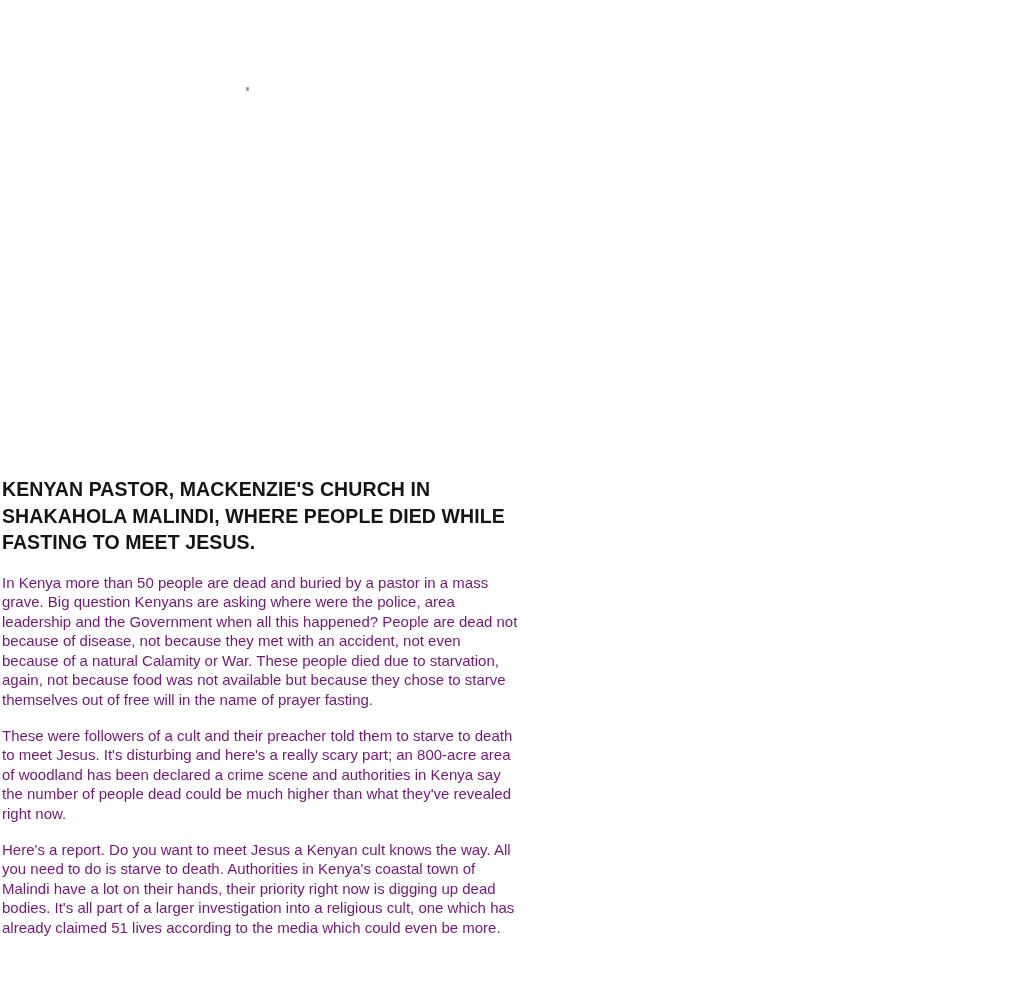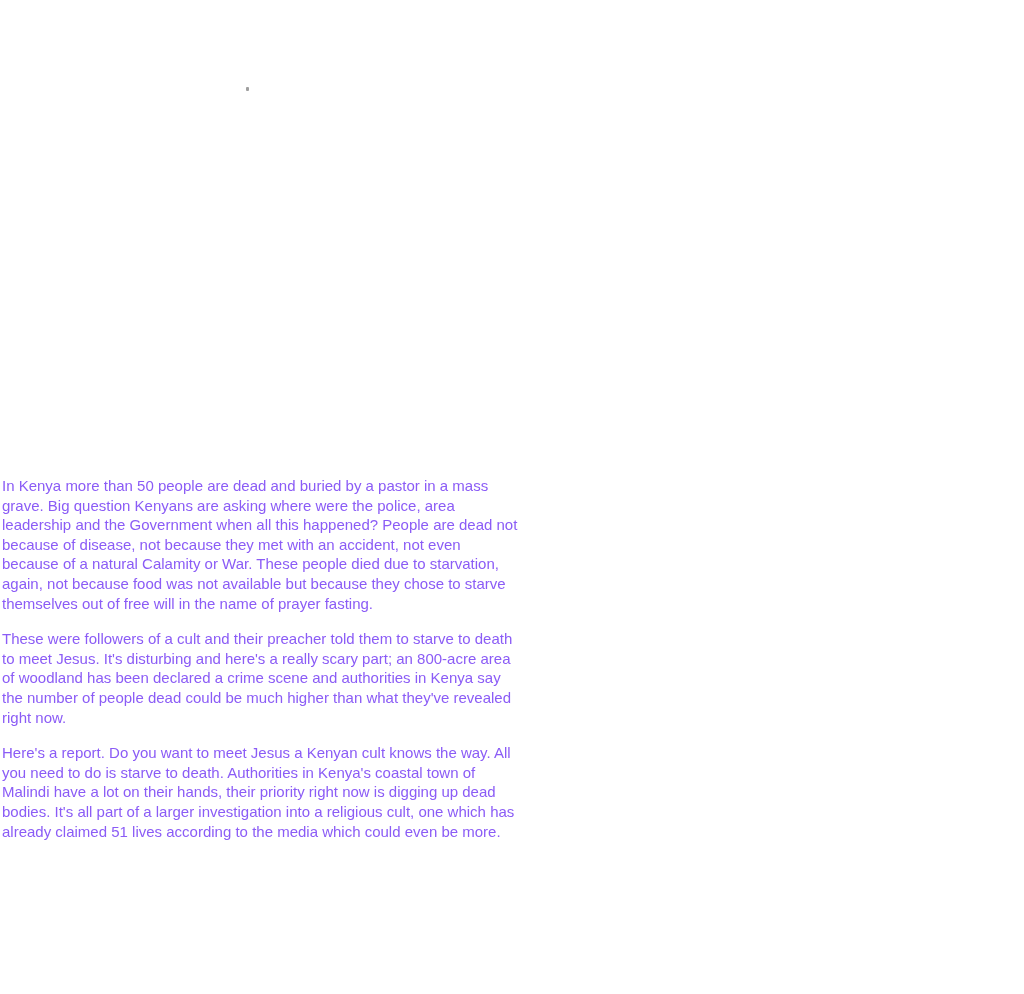--- a/index.html
+++ b/index.html
@@ -35,33 +35,36 @@
     line-height: 26.5px;
     font-weight: bold;
     color: #151515;
     white-space: pre-line;
     letter-spacing: 0.1px;
   }
   .article p {
     margin: 0 0 16px 0;
     font-size: 15px;
     line-height: 19.6px;
-    color: #8b5cf6;
+    color: #701a75;
     white-space: pre-line;
   }
   .article p:last-child {
     margin-bottom: 12px;
   }
 </style>
 </head>
 <body>
 
 <div class="speck"></div>
 
 <div class="article">
+  <h1>KENYAN PASTOR, MACKENZIE'S CHURCH IN
+SHAKAHOLA MALINDI, WHERE PEOPLE DIED WHILE
+FASTING TO MEET JESUS.</h1>
   <p>In Kenya more than 50 people are dead and buried by a pastor in a mass
 grave. Big question Kenyans are asking where were the police, area
 leadership and the Government when all this happened? People are dead not
 because of disease, not because they met with an accident, not even
 because of a natural Calamity or War. These people died due to starvation,
 again, not because food was not available but because they chose to starve
 themselves out of free will in the name of prayer fasting.</p>
   <p>These were followers of a cult and their preacher told them to starve to death
 to meet Jesus. It's disturbing and here's a really scary part; an 800-acre area
 of woodland has been declared a crime scene and authorities in Kenya say

